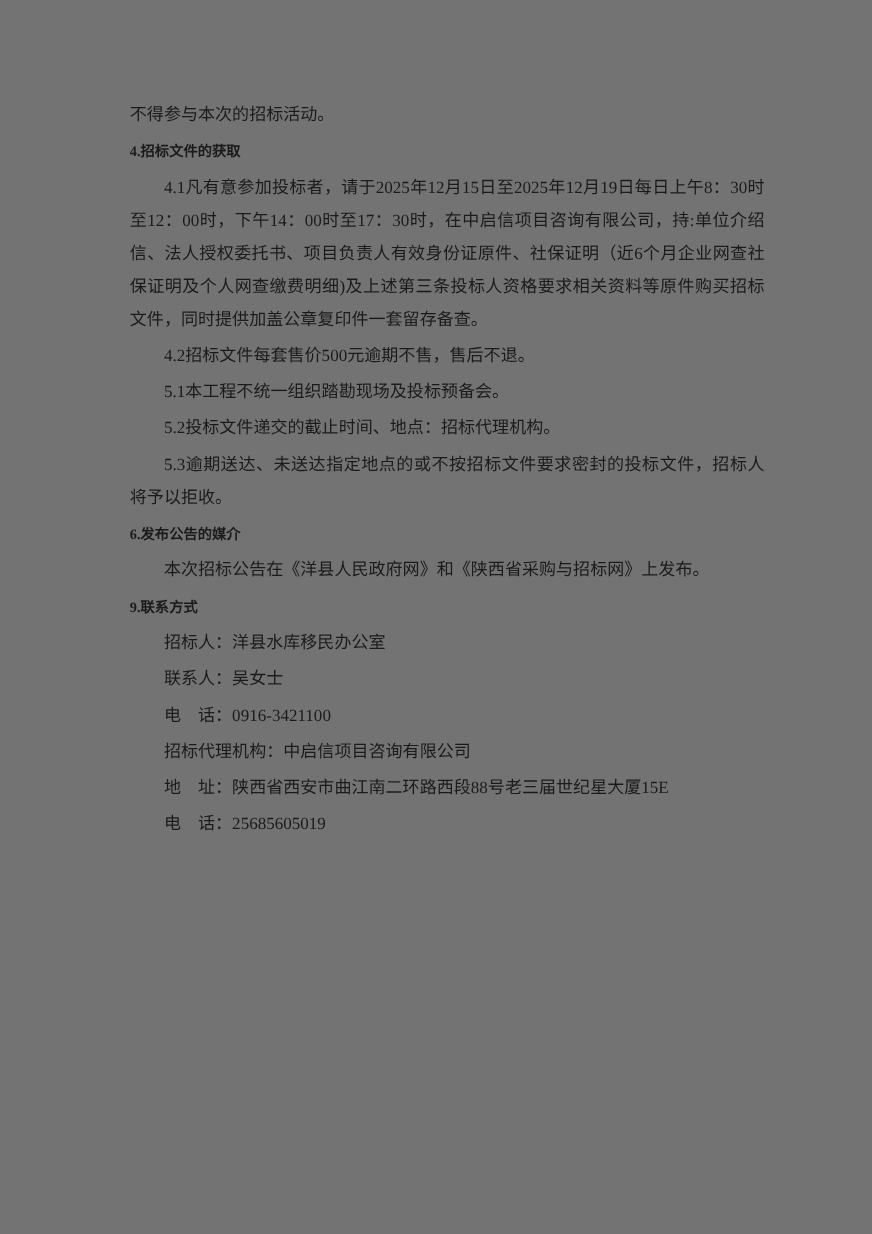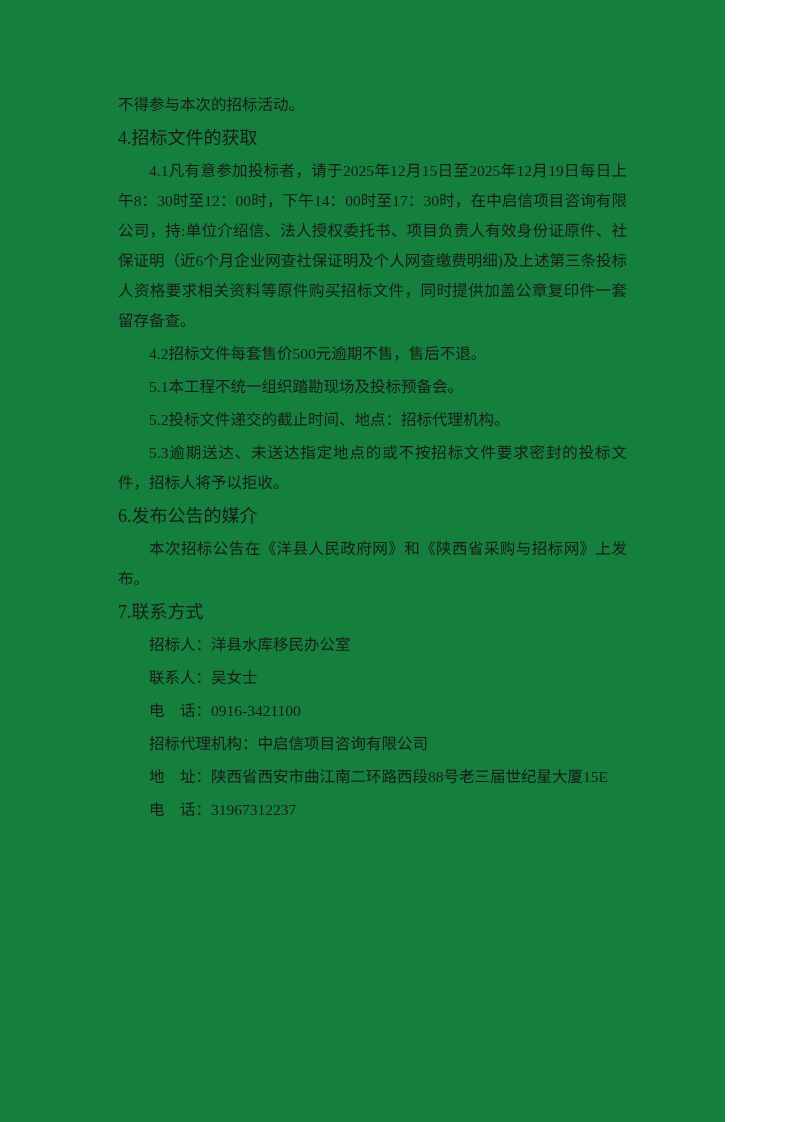--- a/index.html
+++ b/index.html
@@ -2,45 +2,45 @@
 <html lang="zh-CN"><head>
 <meta charset="utf-8">
 <style>
   html, body {
     margin: 0;
     padding: 0;
     background: #ffffff;
   }
   .page {
     position: relative;
-    width: 725px;
+    width: 793px;
     height: 1122px;
-    background: #15803d;
+    background: #737373;
     box-sizing: border-box;
     padding: 90px 98px 0 118px;
     overflow: hidden;
     font-family: "Liberation Serif", "DejaVu Serif", serif;
     color: #1b1b1b;
   }
   .para {
     margin: 0 0 3px 0;
     font-size: 15.5px;
     line-height: 30px;
     text-align: justify;
     font-weight: normal;
     word-break: break-all;
   }
   .para.indent {
     text-indent: 31px;
   }
   .heading {
     margin: 3px 0 3px 0;
-    font-size: 18px;
+    font-size: 13px;
     line-height: 30px;
-    font-weight: normal;
+    font-weight: bold;
     text-align: left;
   }
 </style>
 </head>
 <body>
 
 <div class="page">
 
   <p class="para">不得参与本次的招标活动。</p>
 
@@ -55,22 +55,22 @@
   <p class="para indent">5.1本工程不统一组织踏勘现场及投标预备会。</p>
 
   <p class="para indent">5.2投标文件递交的截止时间、地点：招标代理机构。</p>
 
   <p class="para indent">5.3逾期送达、未送达指定地点的或不按招标文件要求密封的投标文件，招标人将予以拒收。</p>
 
   <p class="heading">6.发布公告的媒介</p>
 
   <p class="para indent">本次招标公告在《洋县人民政府网》和《陕西省采购与招标网》上发布。</p>
 
-  <p class="heading">7.联系方式</p>
+  <p class="heading">9.联系方式</p>
 
   <p class="para indent">招标人：洋县水库移民办公室</p>
   <p class="para indent">联系人：吴女士</p>
   <p class="para indent">电　话：0916-3421100</p>
   <p class="para indent">招标代理机构：中启信项目咨询有限公司</p>
   <p class="para indent">地　址：陕西省西安市曲江南二环路西段88号老三届世纪星大厦15E</p>
-  <p class="para indent">电　话：31967312237</p>
+  <p class="para indent">电　话：25685605019</p>
 
 </div>
 
 </body></html>

